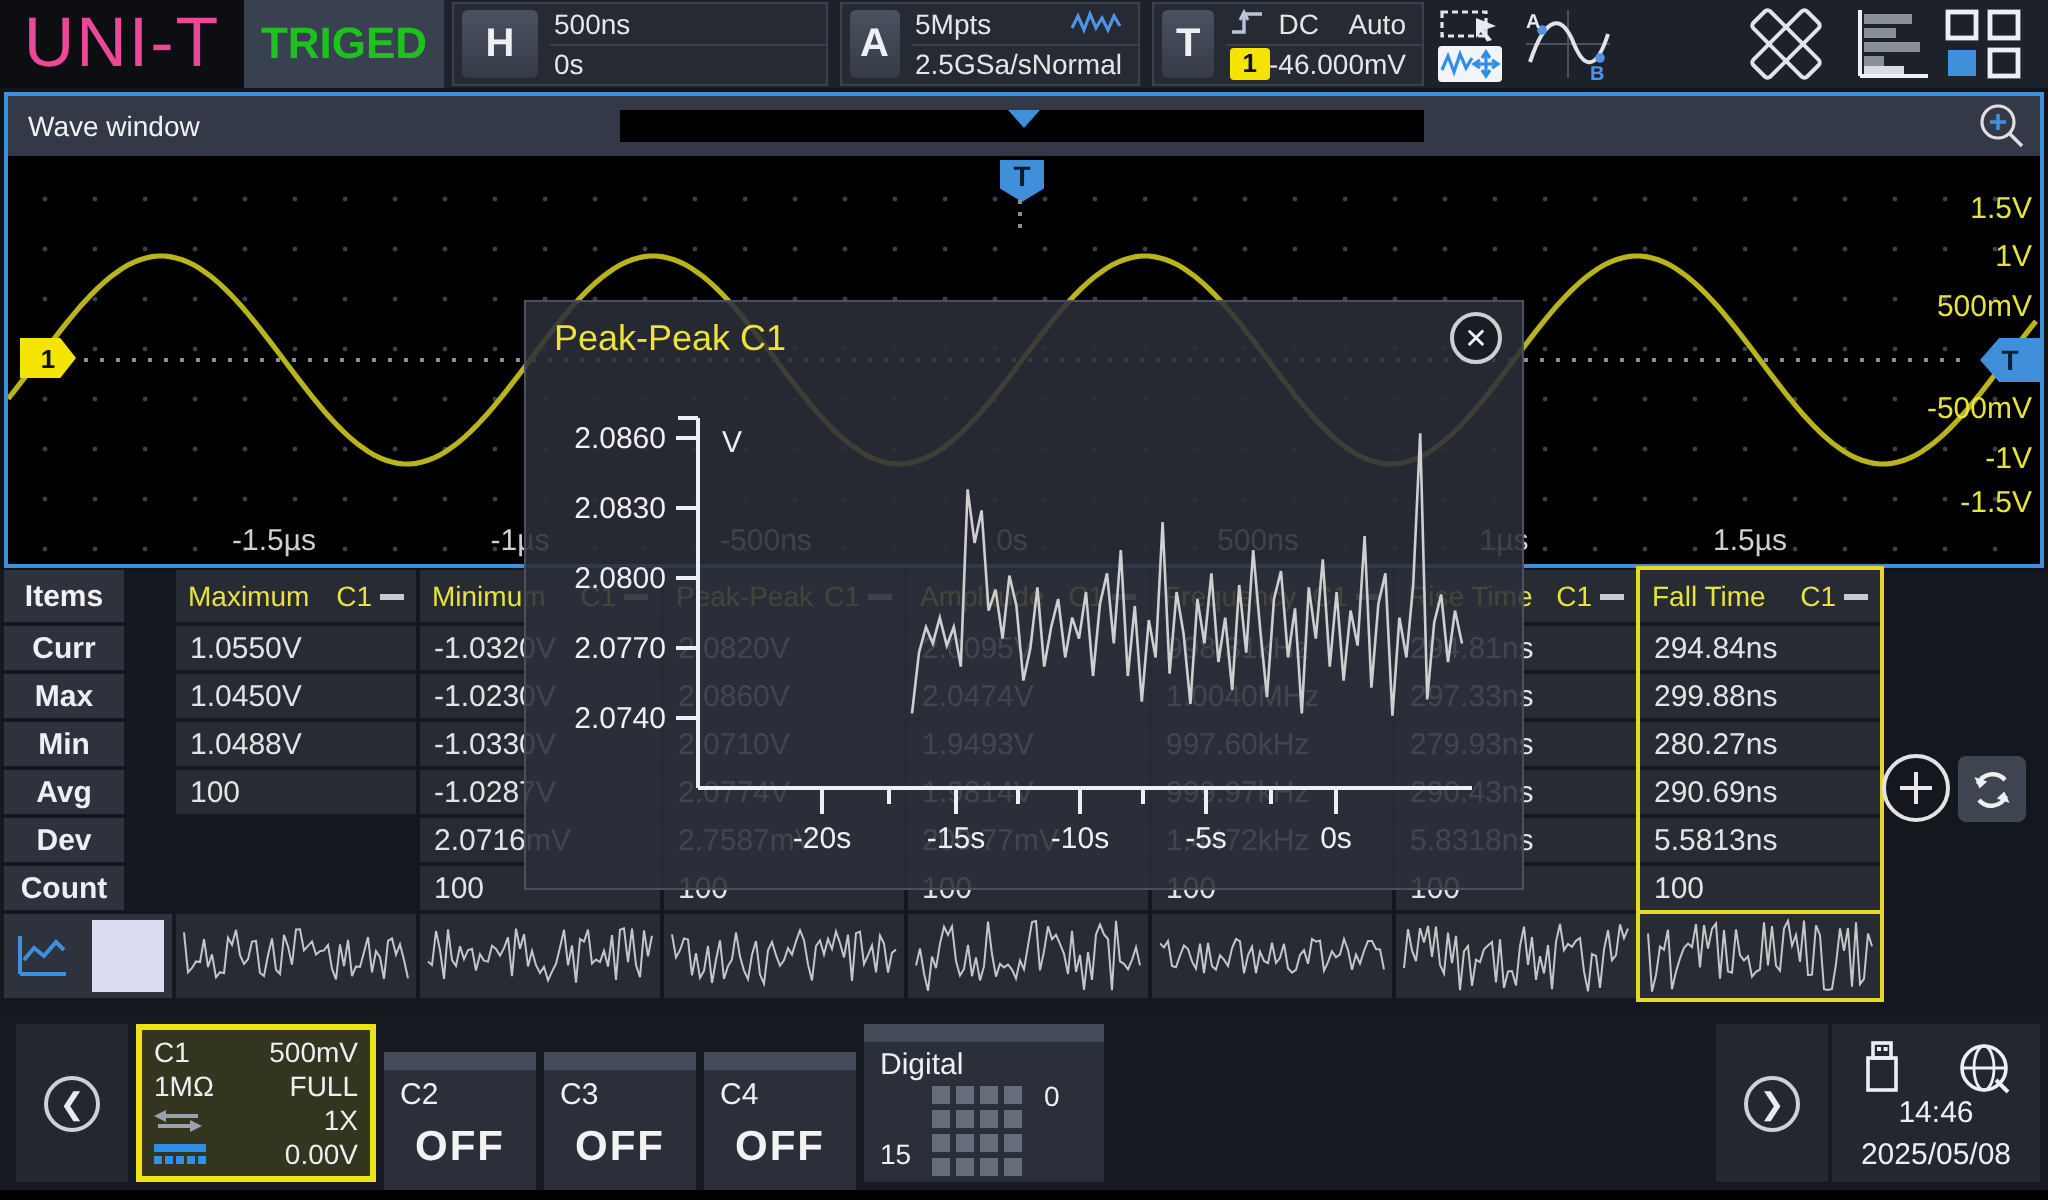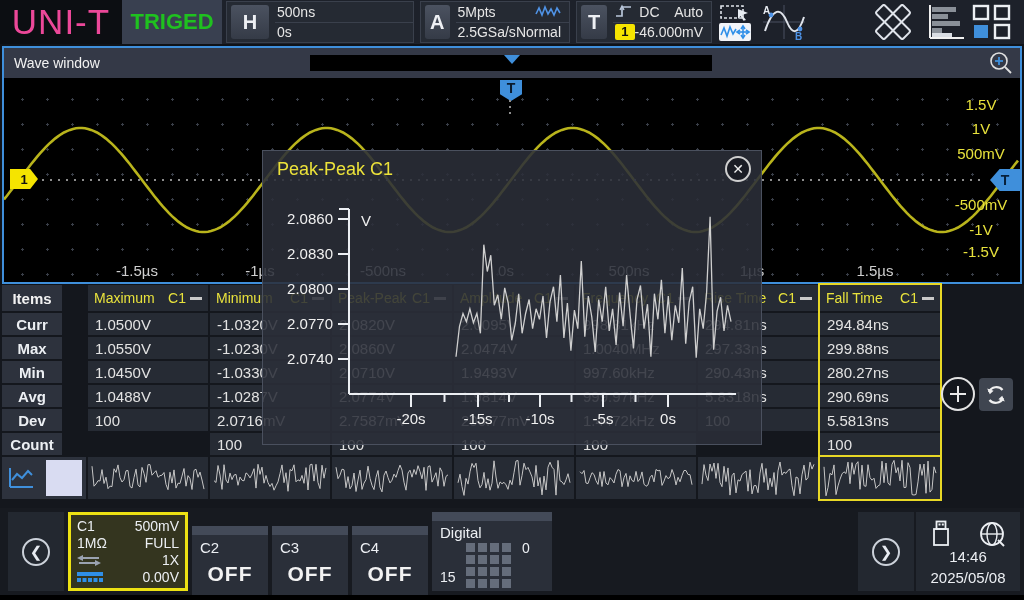--- a/index.html
+++ b/index.html
@@ -37,21 +37,21 @@
         background-image:repeating-linear-gradient(#8d8d8d 0 2px,transparent 2px 6px);}
   .ch1-flag{position:absolute;left:6px;top:91px;width:28px;height:20px;background:#f5e400;color:#111;
         font-weight:bold;font-size:13px;display:flex;align-items:center;justify-content:center;
         clip-path:polygon(0 0,72% 0,100% 50%,72% 100%,0 100%);}
   .trigT-right{position:absolute;right:0;top:91px;width:30px;height:22px;background:#3f8fdb;color:#07203a;
         font-weight:bold;font-size:14px;display:flex;align-items:center;justify-content:center;
         clip-path:polygon(0 50%,32% 0,100% 0,100% 100%,32% 100%);}
   .trigT-top{position:absolute;left:496px;top:2px;width:22px;height:21px;background:#3f8fdb;color:#0a1b2e;
         font-weight:bold;font-size:14px;display:flex;align-items:flex-start;justify-content:center;
         clip-path:polygon(0 0,100% 0,100% 68%,50% 100%,0 68%);}
-  .vlabel{position:absolute;right:4px;width:70px;text-align:center;font-size:15px;color:#e8e23c;}
+  .vlabel{position:absolute;right:4px;width:70px;text-align:right;font-size:15px;color:#e8e23c;}
   .tlabel{position:absolute;width:84px;text-align:center;font-size:15px;color:#cfcfcf;top:184px;}
 
   
   .popup{position:absolute;left:262px;top:150px;width:500px;height:295px;background:rgba(43,47,57,0.88);border:1px solid #4a505e;z-index:50;}
   .popup-title{position:absolute;left:14px;top:8px;font-size:18px;color:#ece23a;}
   .popup-close{position:absolute;right:10px;top:5px;width:26px;height:26px;border:2px solid #cfcfcf;border-radius:50%;
         background:rgba(18,20,26,0.6);color:#f0f0f0;display:flex;align-items:center;justify-content:center;font-size:14px;}
   .popup-svg{position:absolute;left:0;top:0;width:500px;height:295px;pointer-events:none;}
 
   
@@ -282,21 +282,20 @@
           <div class="items-cell">Count</div>
         </div>
     </div>
     <div id="meas-cols">
         <div class="meas-col">
           <div class="col-header">
             <span>Maximum</span>
             <span class="chn">C1</span>
             <span class="dash"></span>
           </div>
-          <div class="col-cell">1.0500V</div>
           <div class="col-cell">1.0550V</div>
           <div class="col-cell">1.0450V</div>
           <div class="col-cell">1.0488V</div>
           <div class="col-cell">100</div>
         </div>
         <div class="meas-col">
           <div class="col-header">
             <span>Minimum</span>
             <span class="chn">C1</span>
             <span class="dash"></span>
@@ -348,20 +347,21 @@
           <div class="col-cell">100</div>
         </div>
         <div class="meas-col">
           <div class="col-header">
             <span>Rise Time</span>
             <span class="chn">C1</span>
             <span class="dash"></span>
           </div>
           <div class="col-cell">294.81ns</div>
           <div class="col-cell">297.33ns</div>
+          <div class="col-cell">279.93ns</div>
           <div class="col-cell">290.43ns</div>
           <div class="col-cell">5.8318ns</div>
           <div class="col-cell">100</div>
         </div>
         <div class="meas-col selected">
           <div class="col-header">
             <span>Fall Time</span>
             <span class="chn">C1</span>
             <span class="dash"></span>
           </div>

